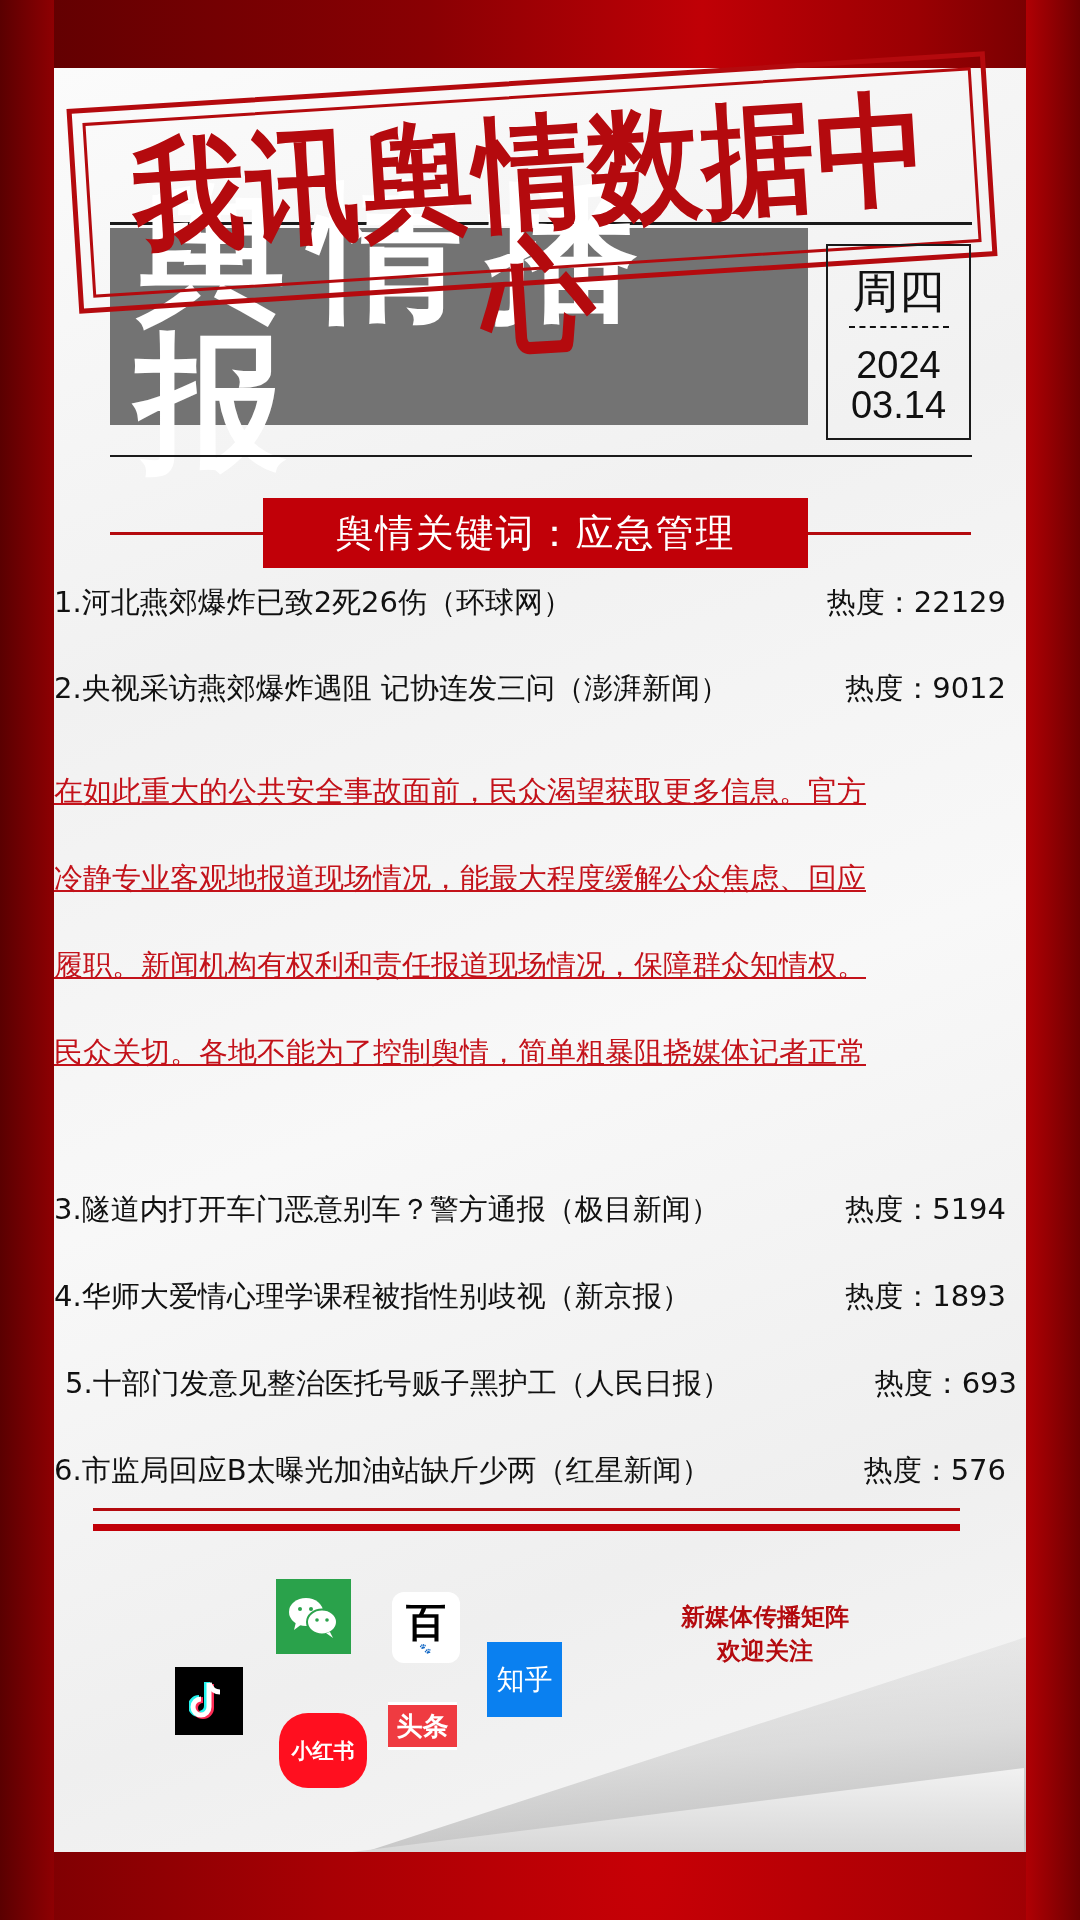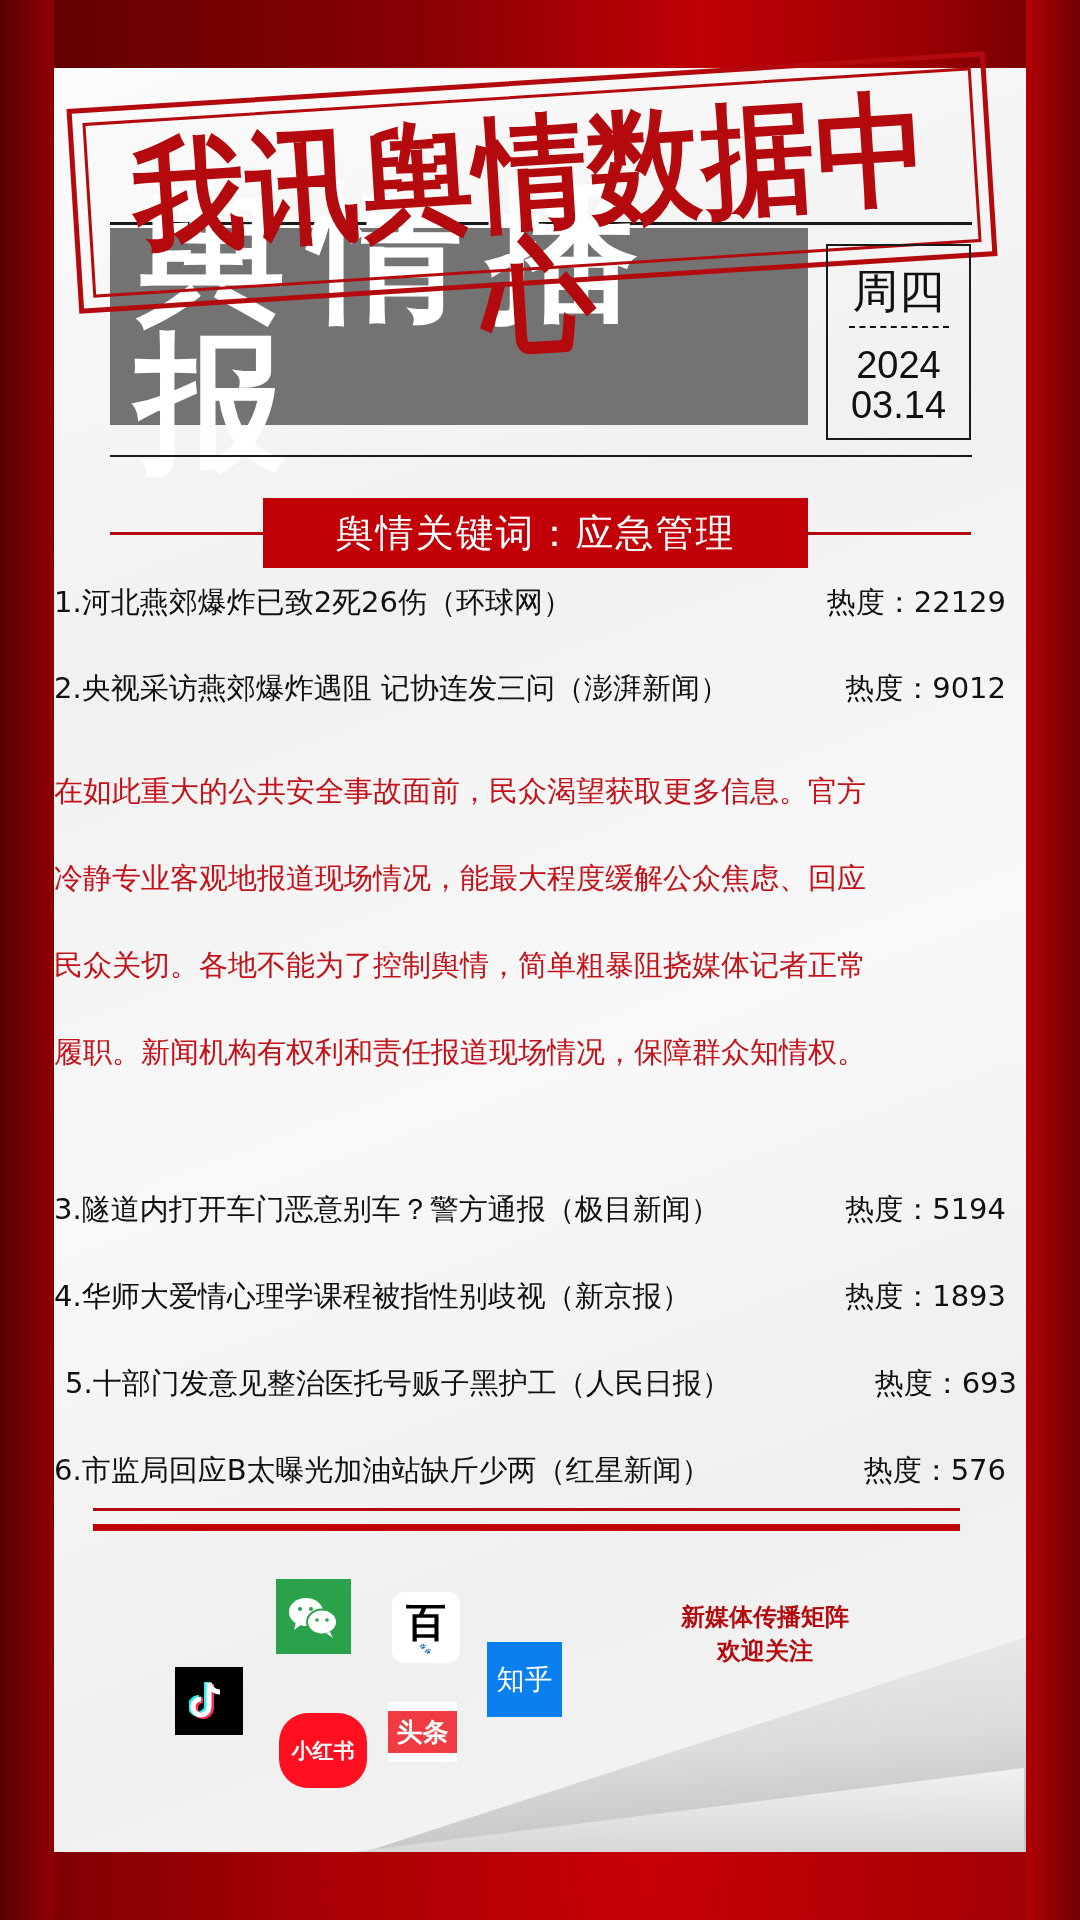--- a/index.html
+++ b/index.html
@@ -90,34 +90,34 @@
   .list-item {
     position:absolute; left:54px; width:952px; height:50px;
     display:flex; align-items:center; justify-content:space-between;
     color:#111; font-size:29px; white-space:nowrap;
   }
   .heat { white-space:nowrap; }
   .commentary {
     position:absolute; left:54px; top:748px; width:952px;
     color:#c3121a; font-size:29px; line-height:87px;
   }
-  .commentary-line { display:block; white-space:nowrap; height:87px; }
+  .commentary-line { display:block; white-space:nowrap; height:87px;text-decoration:underline; }
 
   .footer-rule-thin { position:absolute; left:93px; top:1508px; width:867px; height:3px; background:#b40a0e; }
   .footer-rule-thick { position:absolute; left:93px; top:1524px; width:867px; height:7px; background:#c10008; }
 
   .app-icon {
     position:absolute; display:flex; align-items:center; justify-content:center;
     box-sizing:border-box; overflow:hidden;
   }
   .icon-wechat { left:276px; top:1579px; width:75px; height:75px; background:#2aa24b; }
   .icon-baidu { left:392px; top:1592px; width:68px; height:71px; background:#fff; border-radius:12px; flex-direction:column; }
   .icon-tiktok { left:175px; top:1667px; width:68px; height:68px; background:#000; }
   .icon-xhs { left:279px; top:1713px; width:88px; height:75px; background:#ff0f1f; color:#ffffff; font-weight:bold; font-size:21px;border-radius:29px; }
-  .icon-toutiao { left:388px; top:1702px; width:69px; height:60px; background:#fff; }
+  .icon-toutiao { left:388px; top:1702px; width:69px; height:48px; background:#fff; }
   .icon-toutiao .tt-band { width:69px; height:42px; background:#ef3b41; color:#fff; font-weight:bold; font-size:26px; display:flex; align-items:center; justify-content:center; }
   .icon-zhihu { left:487px; top:1642px; width:75px; height:75px; background:#0a80f0; color:#fff; font-size:28px; }
 
   .follow-text {
     position:absolute; left:640px; top:1600px; width:250px; text-align:center;
     color:#b40a0e; font-size:24px; line-height:34px; font-weight:bold;
   }
 </style>
 </head>
 <body>
@@ -161,22 +161,22 @@
   <span class="heat">热度：22129</span>
 </div>
 <div class="list-item" style="top:664px;">
   <span>2.央视采访燕郊爆炸遇阻 记协连发三问（澎湃新闻）</span>
   <span class="heat">热度：9012</span>
 </div>
 
 <div class="commentary">
   <span class="commentary-line">在如此重大的公共安全事故面前，民众渴望获取更多信息。官方</span>
   <span class="commentary-line">冷静专业客观地报道现场情况，能最大程度缓解公众焦虑、回应</span>
+  <span class="commentary-line">履职。新闻机构有权利和责任报道现场情况，保障群众知情权。</span>
   <span class="commentary-line">民众关切。各地不能为了控制舆情，简单粗暴阻挠媒体记者正常</span>
-  <span class="commentary-line">履职。新闻机构有权利和责任报道现场情况，保障群众知情权。</span>
 </div>
 
 <div class="list-item" style="top:1185px;">
   <span>3.隧道内打开车门恶意别车？警方通报（极目新闻）</span>
   <span class="heat">热度：5194</span>
 </div>
 <div class="list-item" style="top:1272px;">
   <span>4.华师大爱情心理学课程被指性别歧视（新京报）</span>
   <span class="heat">热度：1893</span>
 </div>

